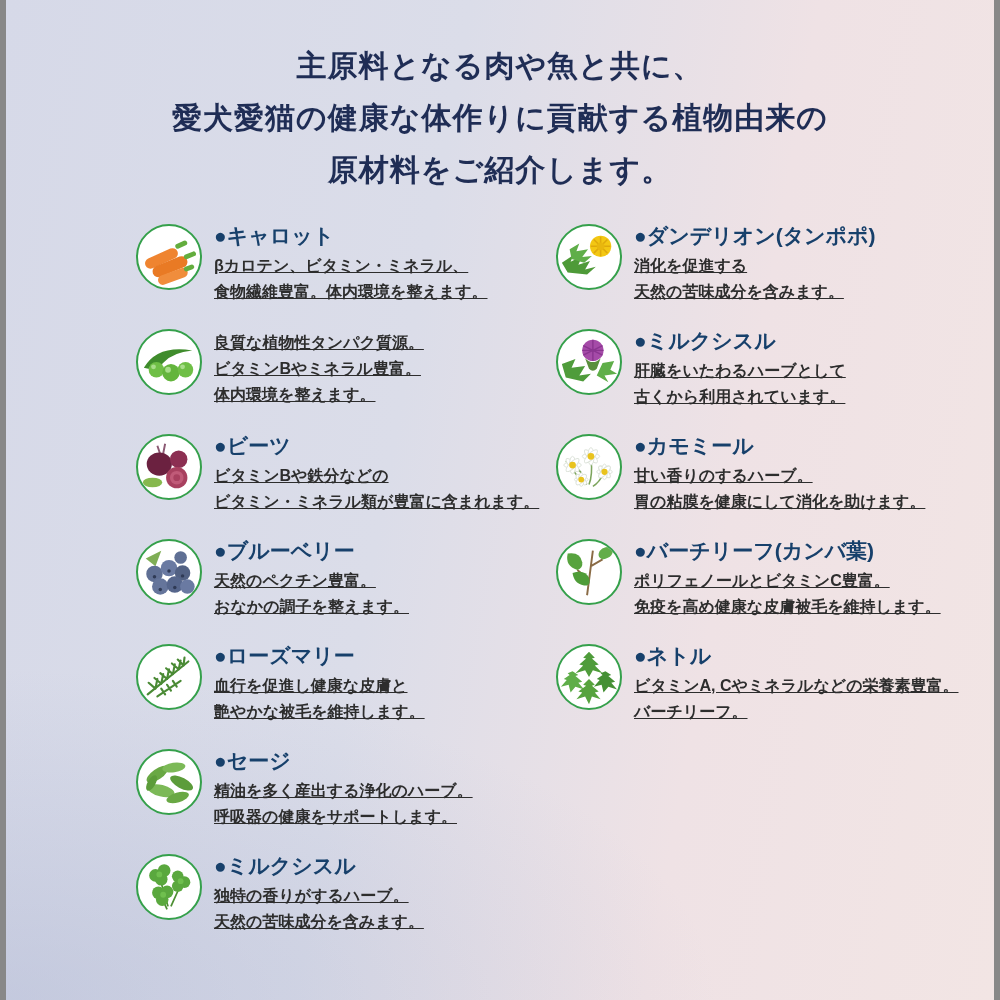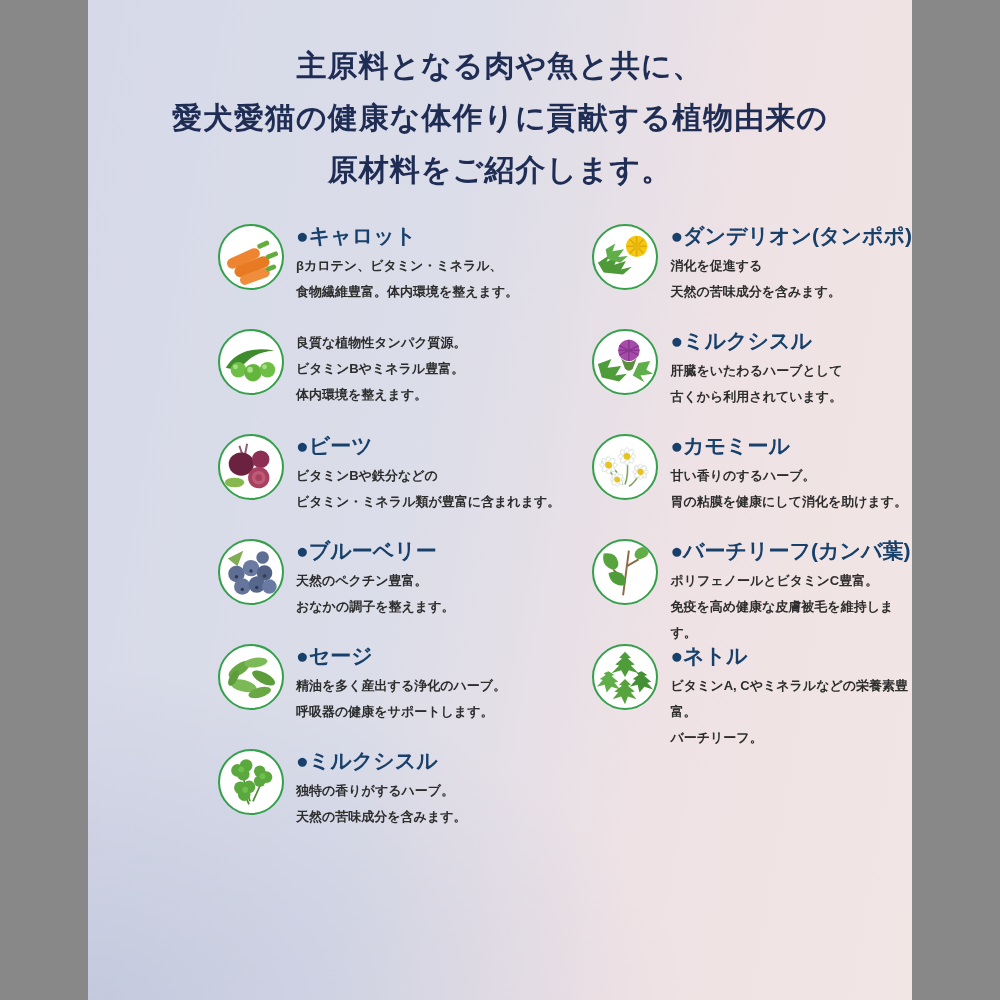--- a/index.html
+++ b/index.html
@@ -1,18 +1,18 @@
 <!DOCTYPE html>
 <html><head>
 <meta charset="utf-8">
 <style>
   html,body{margin:0;padding:0;background:#888;}
   .page{
     position:relative;
-    width:824px;height:1000px;
+    width:988px;height:1000px;
     margin:0 auto;
     overflow:hidden;
     background:
       radial-gradient(120% 55% at 0% 100%, rgba(163,173,205,0.38), rgba(163,173,205,0) 60%),
       linear-gradient(100deg,#d6d9e8 0%,#dbdde9 40%,#efe2e5 70%,#f2e5e4 100%);
     font-family:"Liberation Sans","DejaVu Sans",sans-serif;
   }
   .title{
     margin:0;
     padding-top:40px;
@@ -49,25 +49,26 @@
   .name{
     margin:0;
     font-size:21px;
     font-weight:700;
     line-height:28px;
     color:#17406b;
     white-space:nowrap;
   }
   .desc{
     margin:3px 0 0 0;
-    font-size:13px;
+    font-size:16px;
     font-weight:600;
     line-height:26px;
     color:#2d2d2d;
     white-space:pre-line;
+    text-decoration:underline;
   }
 </style>
 </head>
 <body>
 
 <div class="page">
 
   <h1 class="title">主原料となる肉や魚と共に、
 愛犬愛猫の健康な体作りに貢献する植物由来の
 原材料をご紹介します。</h1>
@@ -150,20 +151,36 @@
             <circle cx="38" cy="48" r="1.8" fill="#2f3a55"></circle>
           </svg>
         </div>
         <div class="text">
           <h2 class="name">●ブルーベリー</h2>
           <p class="desc">天然のペクチン豊富。
 おなかの調子を整えます。</p>
         </div>
       </div>
 
+      <div class="item">
+        <div class="photo">
+          <svg viewBox="0 0 64 64">
+            <g stroke="#4a8a35" stroke-width="2.2" stroke-linecap="round" fill="none">
+              <path d="M10 50 L52 16"></path>
+              <path d="M18 44 l-7 -6 M18 44 l2 -10 M24 39 l-7 -6 M24 39 l2 -10 M30 34 l-7 -6 M30 34 l2 -10 M36 29 l-7 -6 M36 29 l2 -10 M42 24 l-7 -6 M42 24 l2 -9 M47 20 l-6 -6 M47 20 l1 -8"></path>
+              <path d="M20 52 L44 36 M28 50 l-4 -6 M34 46 l-4 -6 M40 42 l-4 -6"></path>
+            </g>
+          </svg>
+        </div>
+        <div class="text">
+          <h2 class="name">●ローズマリー</h2>
+          <p class="desc">血行を促進し健康な皮膚と
+艶やかな被毛を維持します。</p>
+        </div>
+      </div>
 
       <div class="item">
         <div class="photo">
           <svg viewBox="0 0 64 64">
             <ellipse cx="20" cy="24" rx="13" ry="5.5" transform="rotate(-35 20 24)" fill="#69a844"></ellipse>
             <ellipse cx="37" cy="17" rx="12" ry="5" transform="rotate(-8 37 17)" fill="#7cb957"></ellipse>
             <ellipse cx="45" cy="33" rx="13" ry="5.5" transform="rotate(28 45 33)" fill="#5c9c3a"></ellipse>
             <ellipse cx="24" cy="41" rx="14" ry="6" transform="rotate(14 24 41)" fill="#7cb957"></ellipse>
             <ellipse cx="41" cy="48" rx="12" ry="5" transform="rotate(-16 41 48)" fill="#69a844"></ellipse>
             <ellipse cx="14" cy="33" rx="9" ry="4" transform="rotate(-60 14 33)" fill="#5c9c3a"></ellipse>

